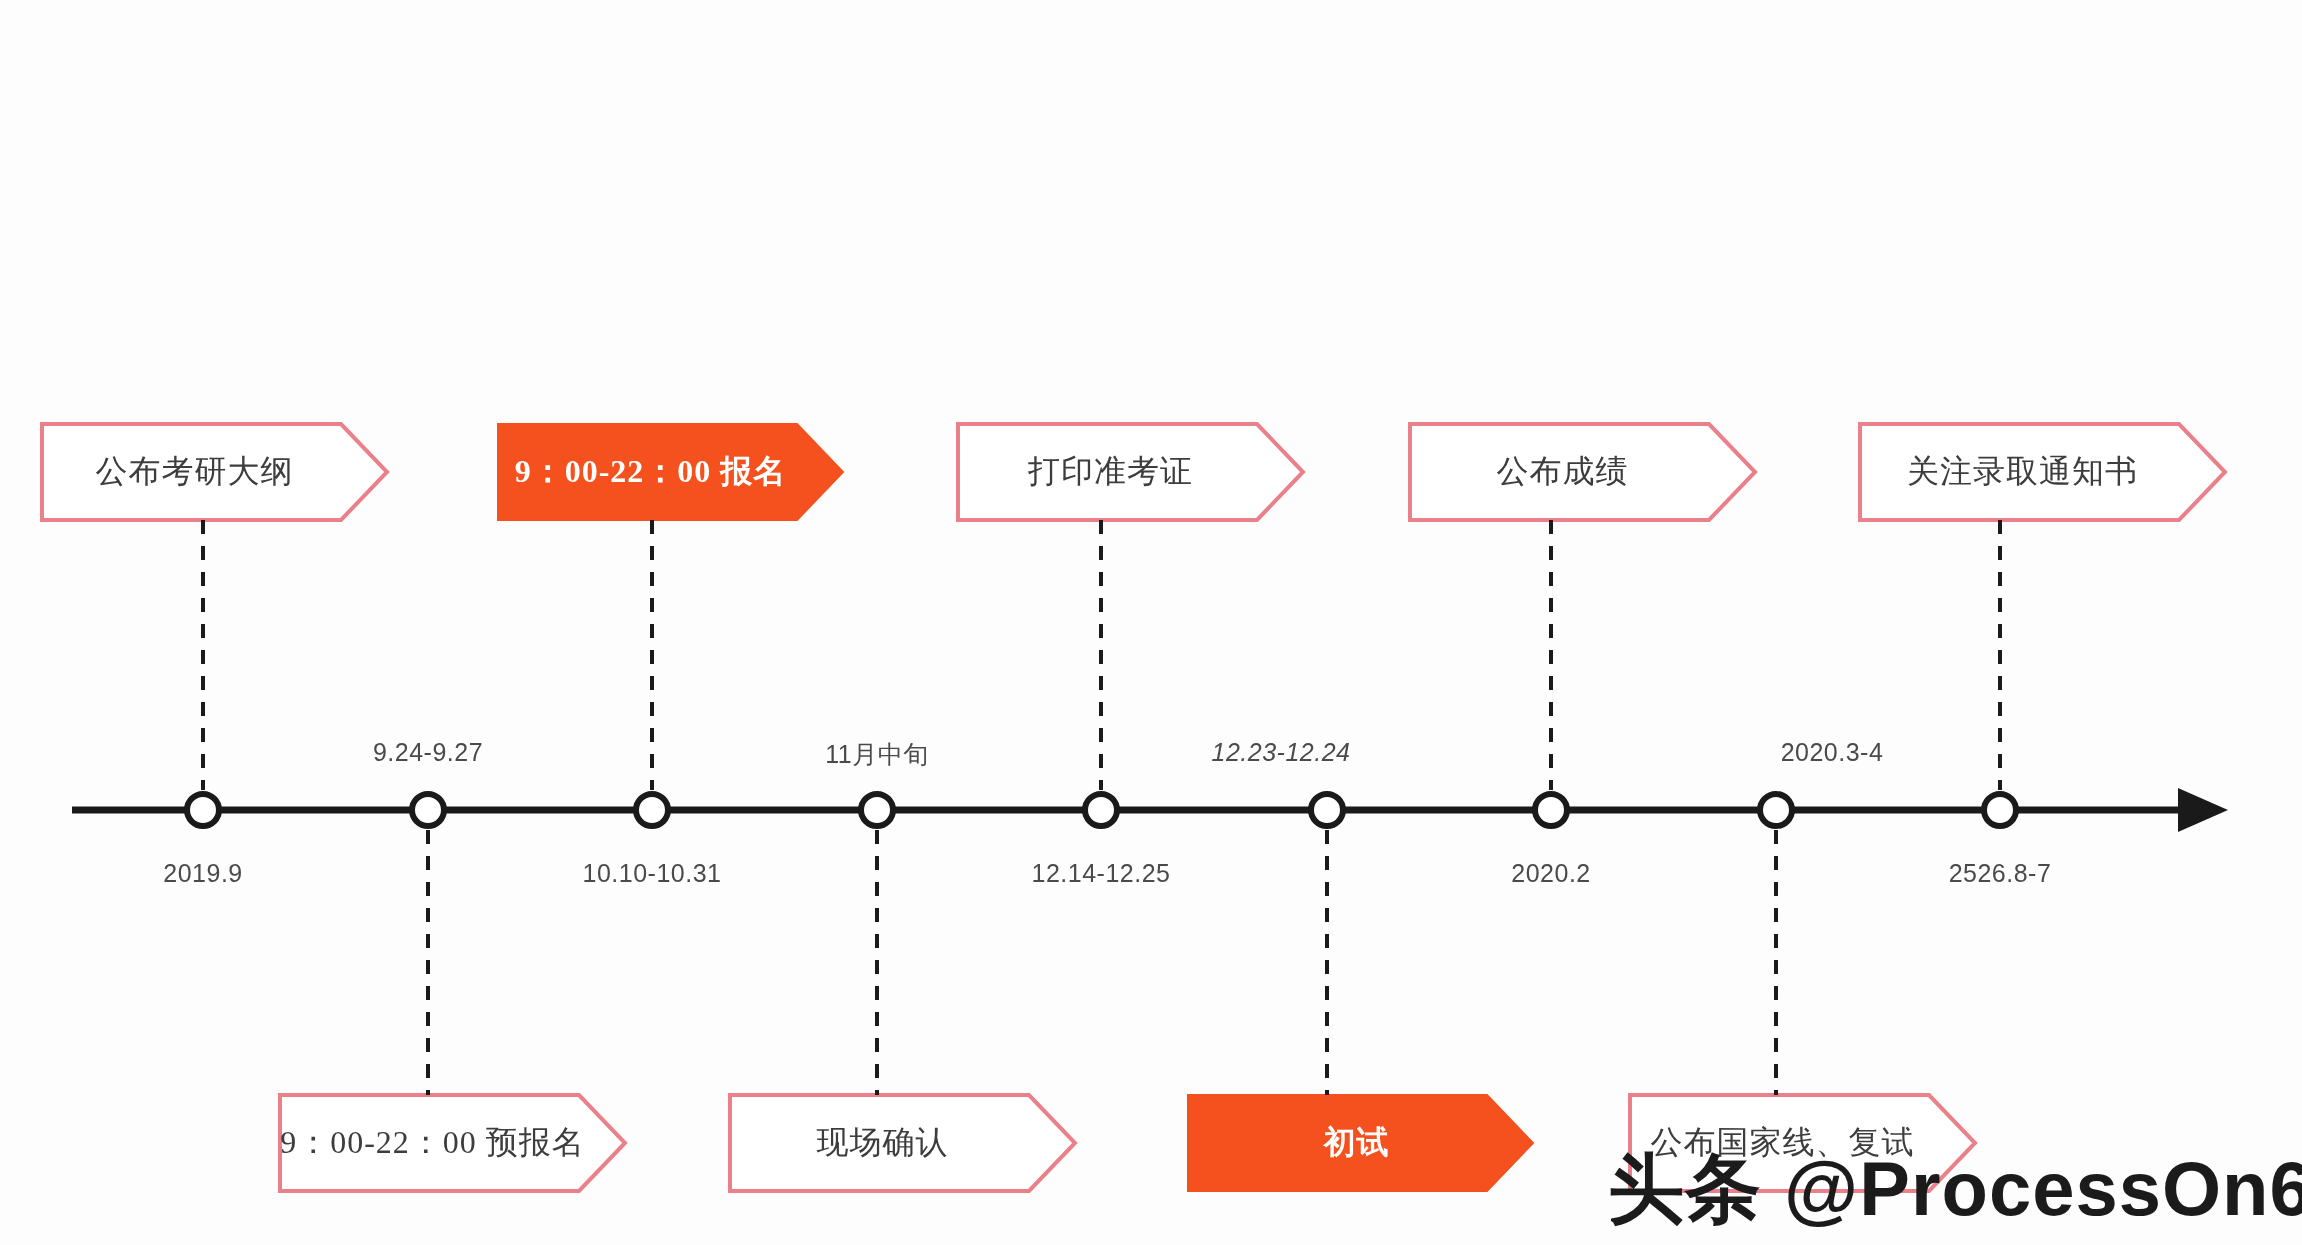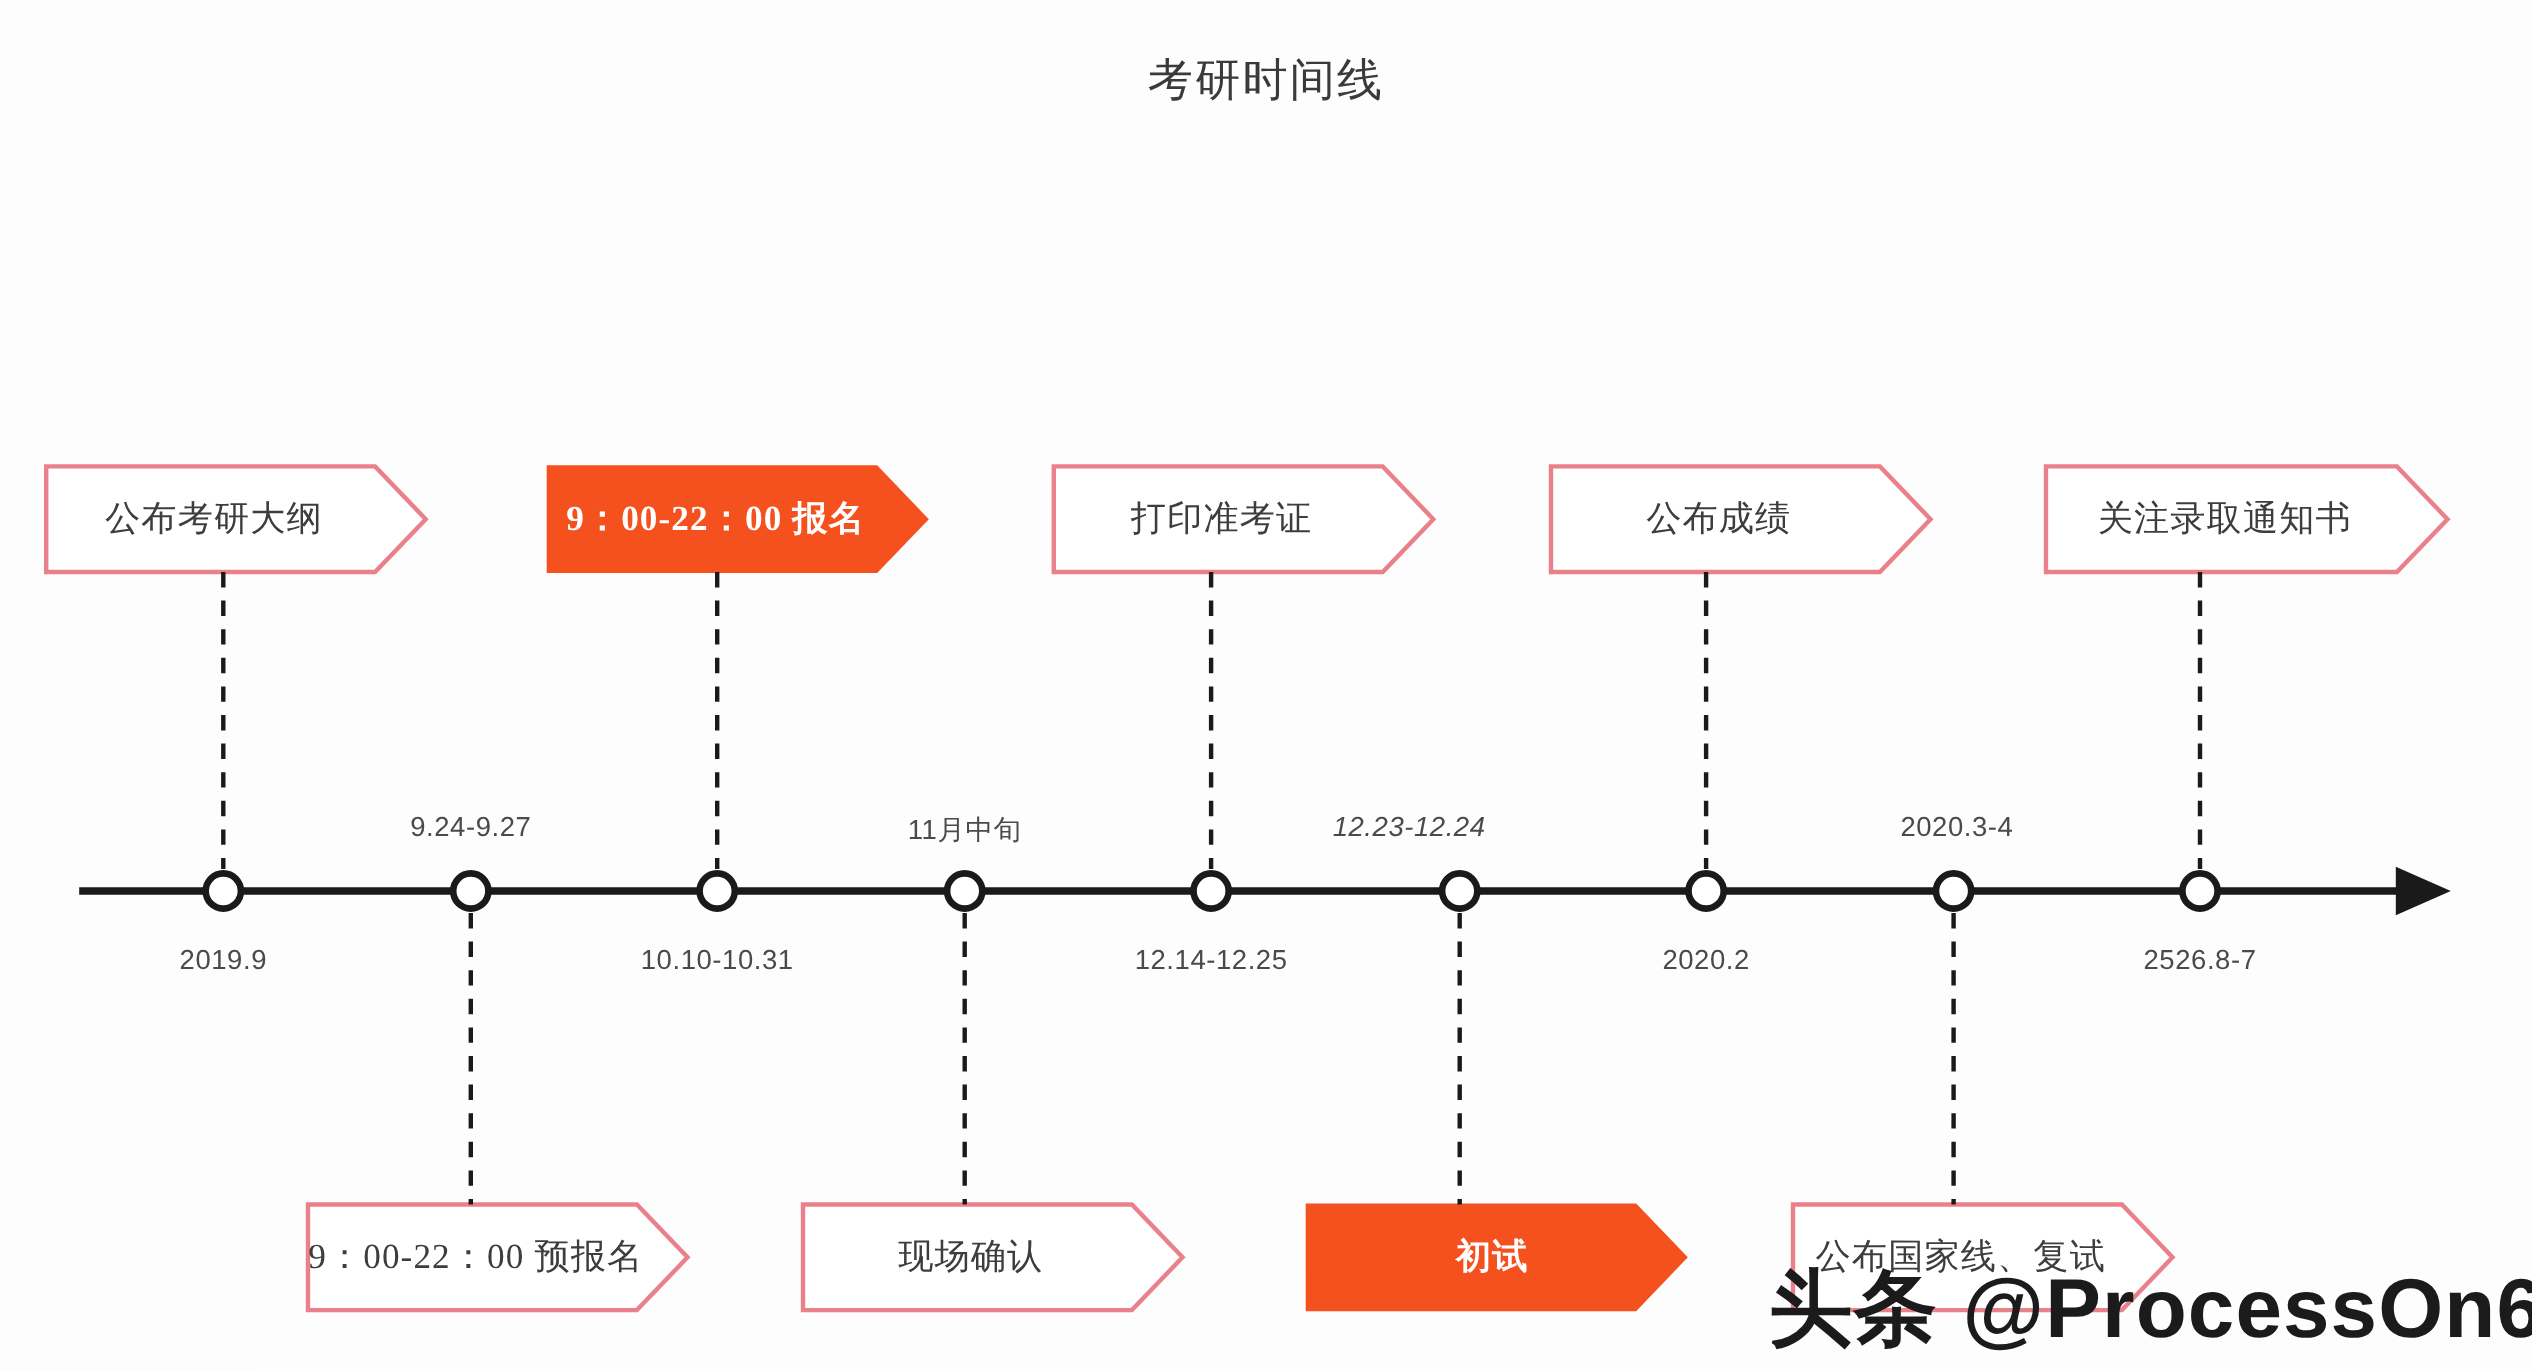--- a/index.html
+++ b/index.html
@@ -75,21 +75,20 @@
     white-space: nowrap;
     letter-spacing: 1px;
     font-family: "Liberation Sans", "DejaVu Sans", sans-serif;
   }
 </style>
 </head>
 <body>
 
 <div id="canvas">
 
-  <div class="title">考研时间线</div>
 
   <svg id="graphics" width="2302" height="1245" viewBox="0 0 2302 1245" style="position:absolute;left:0;top:0;">
       <path d="M 42 424 L 341 424 L 387 472 L 341 520 L 42 520 Z" fill="#ffffff" stroke="#E9808A" stroke-width="4" stroke-linejoin="miter"></path>
       <path d="M 498 424 L 797 424 L 843 472 L 797 520 L 498 520 Z" fill="#F4511E" stroke="#F4511E" stroke-width="2" stroke-linejoin="miter"></path>
       <path d="M 958 424 L 1257 424 L 1303 472 L 1257 520 L 958 520 Z" fill="#ffffff" stroke="#E9808A" stroke-width="4" stroke-linejoin="miter"></path>
       <path d="M 1410 424 L 1709 424 L 1755 472 L 1709 520 L 1410 520 Z" fill="#ffffff" stroke="#E9808A" stroke-width="4" stroke-linejoin="miter"></path>
       <path d="M 1860 424 L 2179 424 L 2225 472 L 2179 520 L 1860 520 Z" fill="#ffffff" stroke="#E9808A" stroke-width="4" stroke-linejoin="miter"></path>
       <path d="M 280 1095 L 579 1095 L 625 1143 L 579 1191 L 280 1191 Z" fill="#ffffff" stroke="#E9808A" stroke-width="4" stroke-linejoin="miter"></path>
       <path d="M 730 1095 L 1029 1095 L 1075 1143 L 1029 1191 L 730 1191 Z" fill="#ffffff" stroke="#E9808A" stroke-width="4" stroke-linejoin="miter"></path>
       <path d="M 1188 1095 L 1487 1095 L 1533 1143 L 1487 1191 L 1188 1191 Z" fill="#F4511E" stroke="#F4511E" stroke-width="2" stroke-linejoin="miter"></path>
@@ -117,21 +116,21 @@
     </svg>
 
   <div id="labels-layer">
       <div class="axis-label below" style="left: 203px;">2019.9</div>
       <div class="axis-label above" style="left: 428px;">9.24-9.27</div>
       <div class="axis-label below" style="left: 652px;">10.10-10.31</div>
       <div class="axis-label above" style="left: 877px;">11月中旬</div>
       <div class="axis-label below" style="left: 1101px;">12.14-12.25</div>
       <div class="axis-label above" style="left: 1281px; font-style: italic;">12.23-12.24</div>
       <div class="axis-label below" style="left: 1551px;">2020.2</div>
-      <div class="axis-label above" style="left: 1779px;">2020.3-4</div>
+      <div class="axis-label above" style="left: 1832px;">2020.3-4</div>
       <div class="axis-label below" style="left: 2000px;">2526.8-7</div>
     </div>
   <div id="banner-text-layer">
       <div class="flag-label dark" style="left: 42px; top: 424px; width: 345px; height: 96px;">公布考研大纲</div>
       <div class="flag-label light" style="left: 498px; top: 424px; width: 345px; height: 96px;">9：00-22：00  报名</div>
       <div class="flag-label dark" style="left: 958px; top: 424px; width: 345px; height: 96px;">打印准考证</div>
       <div class="flag-label dark" style="left: 1410px; top: 424px; width: 345px; height: 96px;">公布成绩</div>
       <div class="flag-label dark" style="left: 1860px; top: 424px; width: 365px; height: 96px;">关注录取通知书</div>
       <div class="flag-label dark" style="left: 280px; top: 1095px; width: 345px; height: 96px;">9：00-22：00  预报名</div>
       <div class="flag-label dark" style="left: 730px; top: 1095px; width: 345px; height: 96px;">现场确认</div>

